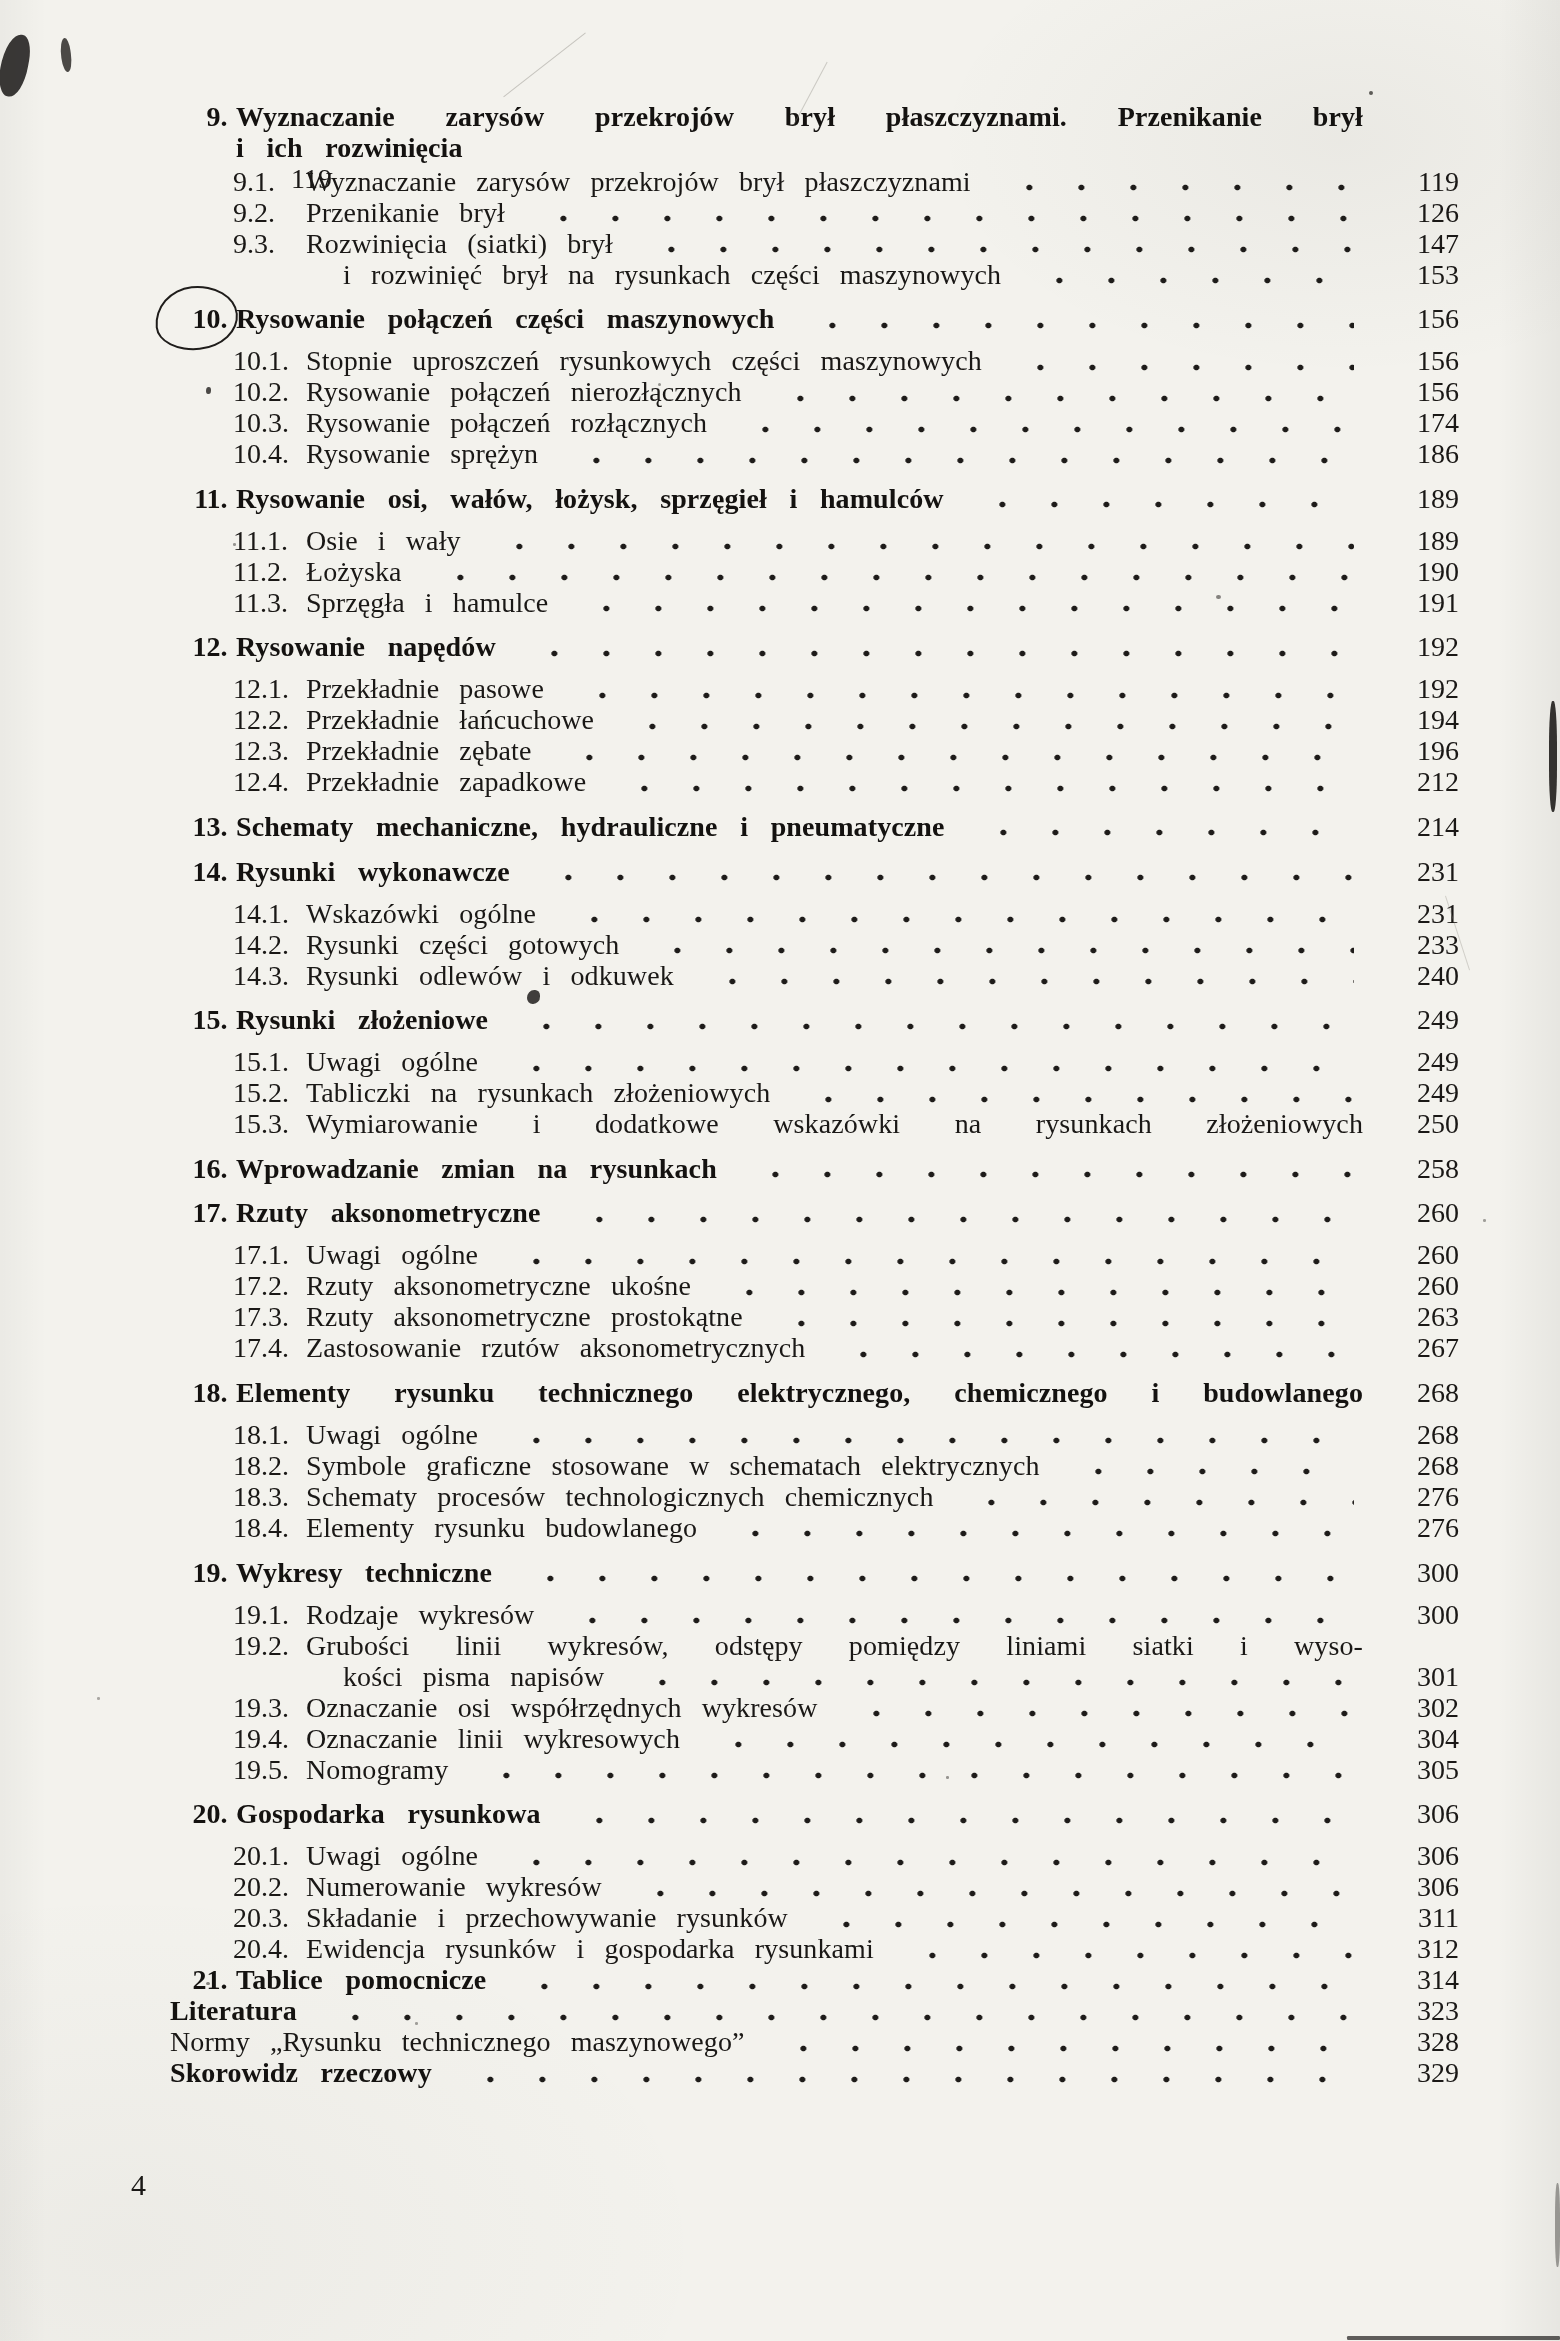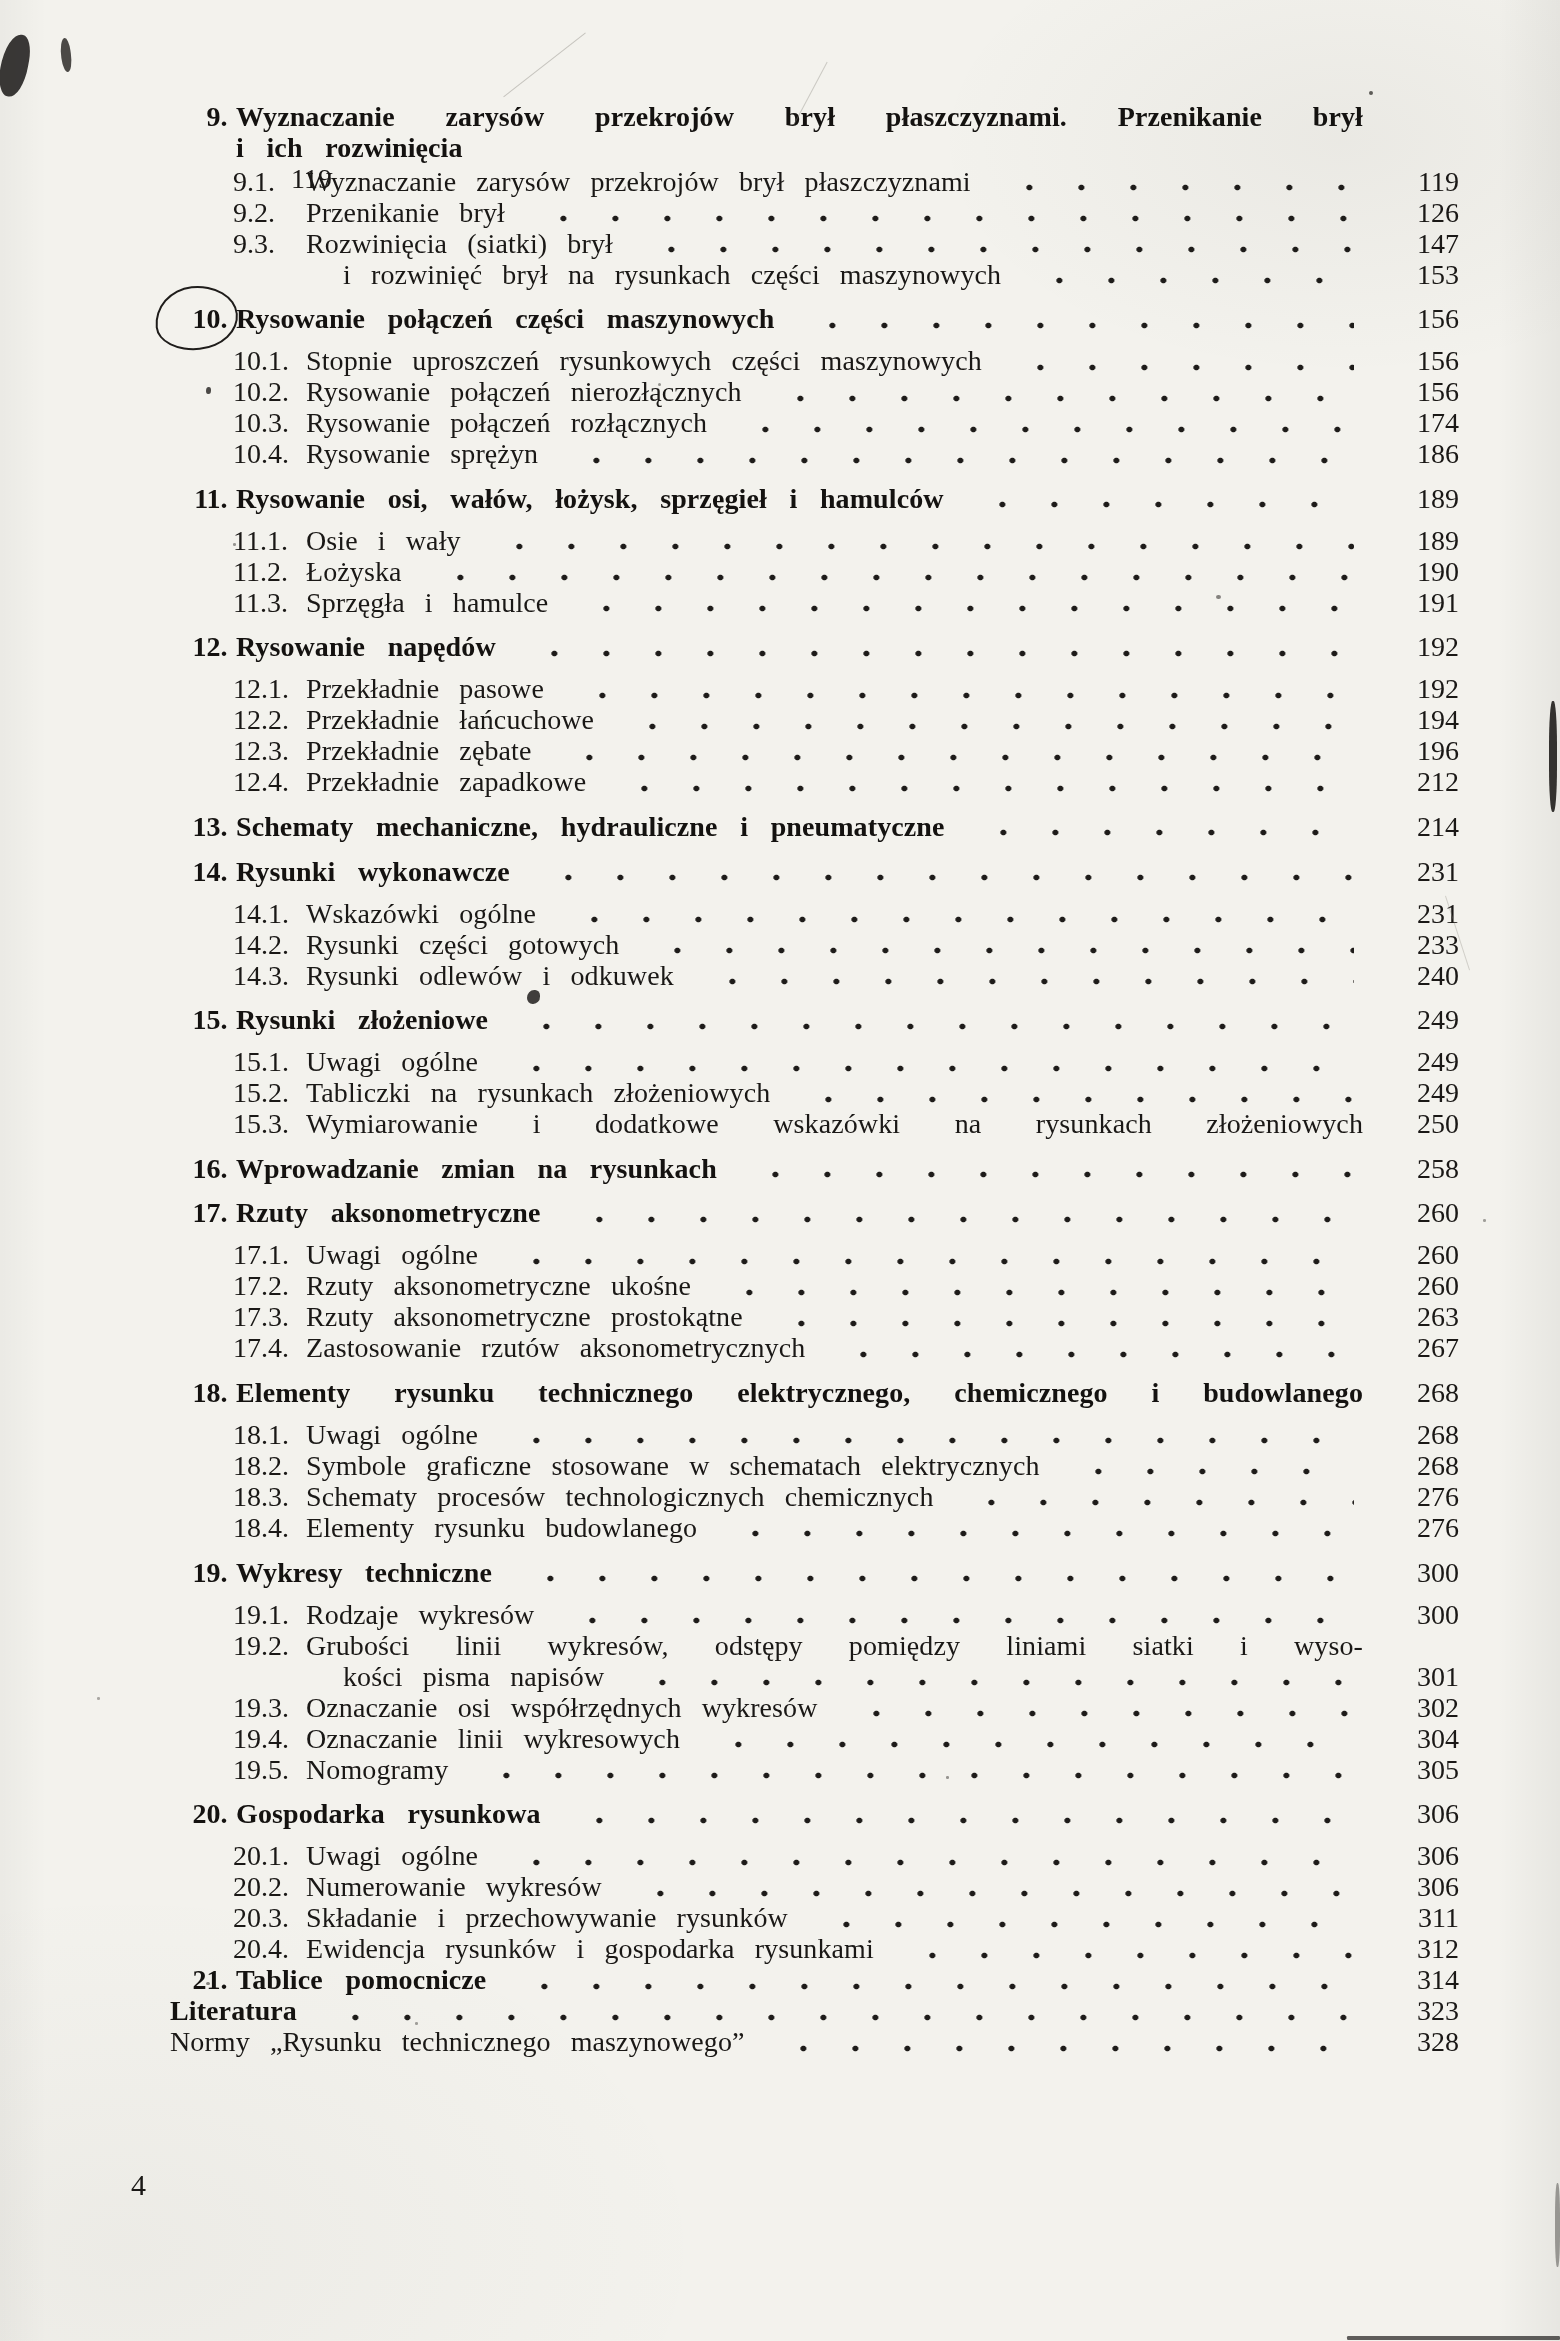--- a/index.html
+++ b/index.html
@@ -380,20 +380,26 @@
     <span class="text">Literatura</span>
     <span class="leader"></span>
     <span class="pagecol">323</span>
   </div>
       <div class="row lv-root has-leader">
 
     <span class="text">Normy „Rysunku technicznego maszynowego”</span>
     <span class="leader"></span>
     <span class="pagecol">328</span>
   </div>
+      <div class="row lv-root bold has-leader">
+
+    <span class="text">Skorowidz rzeczowy</span>
+    <span class="leader"></span>
+    <span class="pagecol">329</span>
+  </div>
     </div>
 
   <div class="footer-num">4</div>
 
   <div class="art blot" style="left:1.3px;top:34px;width:27px;height:63px;transform:rotate(10deg);opacity:.88;"></div>
   <div class="art blot" style="left:61px;top:38px;width:10.4px;height:34px;transform:rotate(-8deg);opacity:.8;"></div>
   <div class="art blot" style="left:1549px;top:701px;width:8.4px;height:111px;border-radius:40%;opacity:.9;"></div>
   <div class="art blot" style="left:527px;top:990px;width:13px;height:14.2px;opacity:.85;"></div>
   <div class="art blot" style="left:206px;top:387px;width:4.5px;height:6.5px;opacity:.8;"></div>
   <div class="art blot" style="left:1347px;top:2336px;width:213px;height:3.9px;border-radius:1.3px;opacity:.7;"></div>

